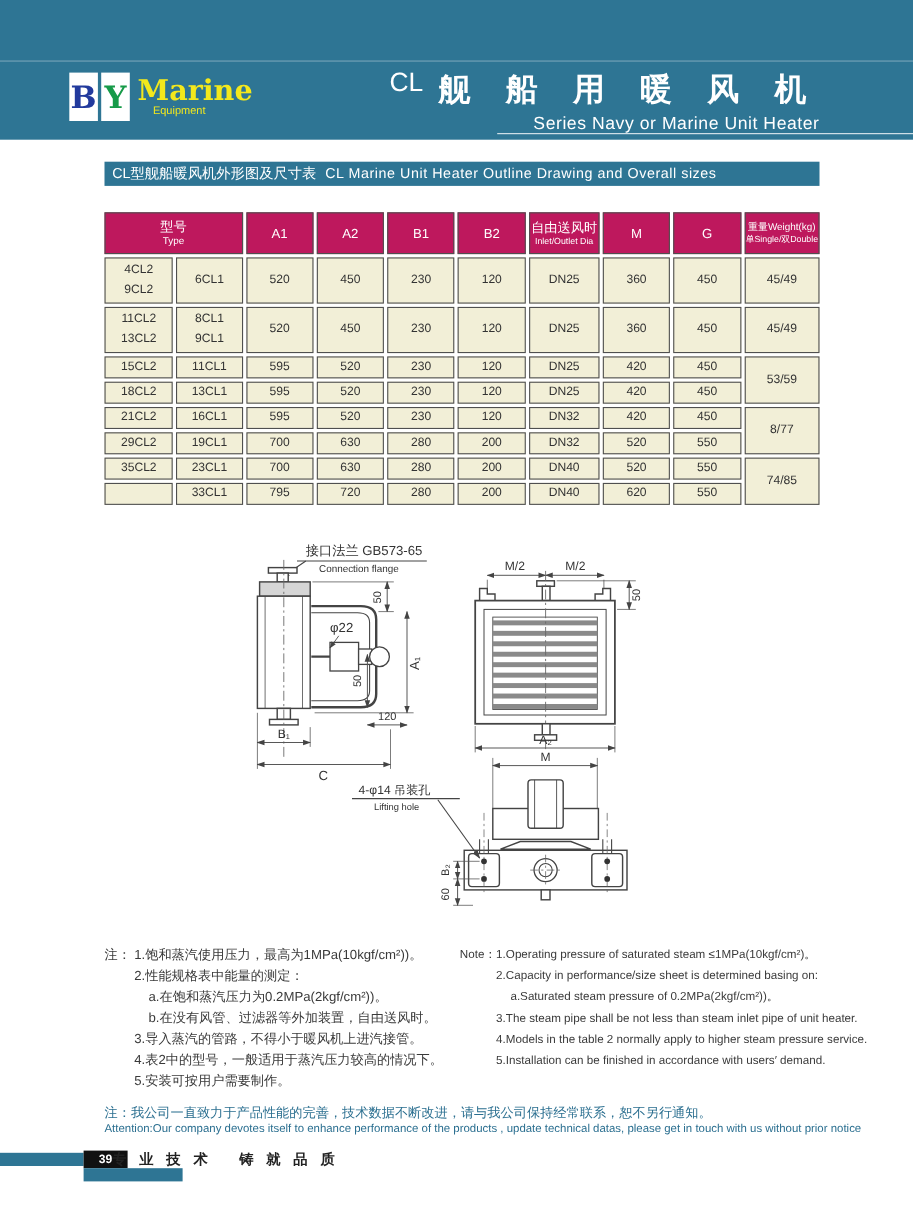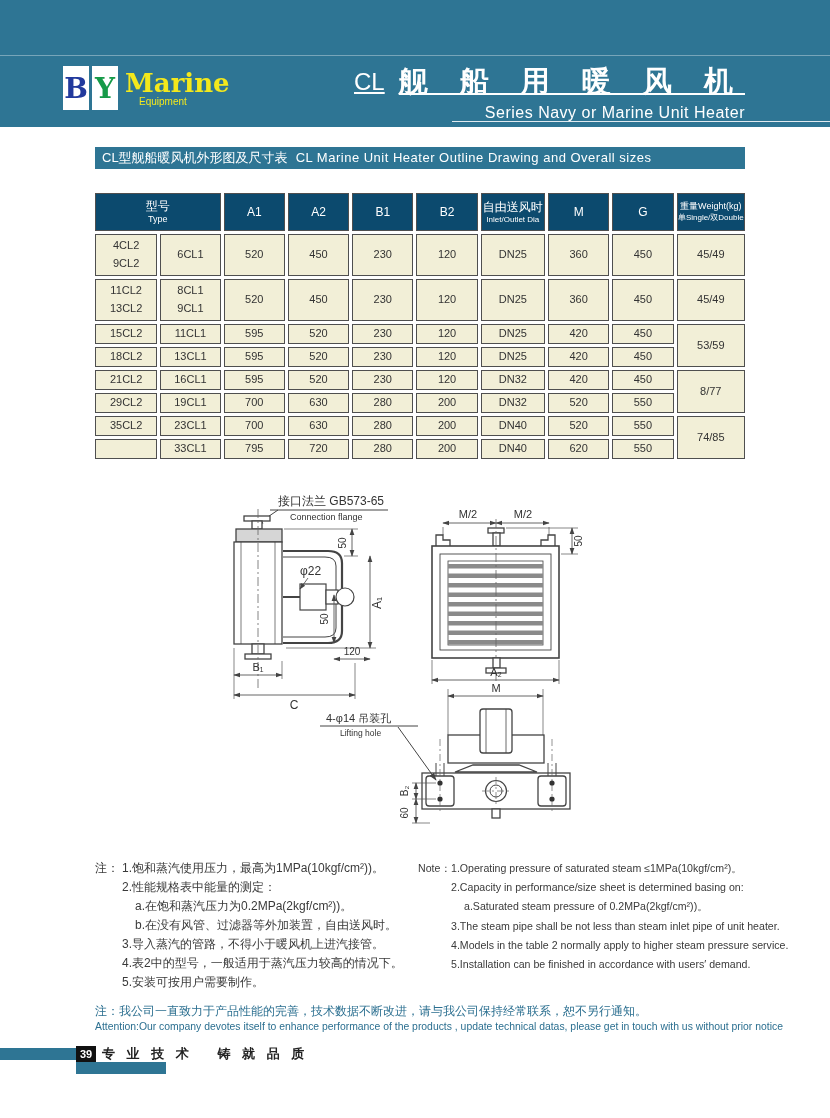--- a/index.html
+++ b/index.html
@@ -13,36 +13,36 @@
   .header-split { position:absolute; top:55px; left:0; width:830px; height:1px; background:rgba(255,255,255,.35); }
   .logo { position:absolute; left:63px; top:66px; display:flex; align-items:flex-start; }
   .logo-box { display:inline-flex; align-items:center; justify-content:center;
     width:26px; height:44px; background:#fff; margin-right:3px;
     font-family:"DejaVu Serif", serif; font-weight:bold; font-size:28px; }
   .logo-b { color:#223a9d; } .logo-y { color:#169a48; }
   .logo-text { display:flex; flex-direction:column; margin-left:4px; margin-top:4px; }
   .logo-name { font-family:"DejaVu Serif", serif; font-weight:bold; font-size:26px; line-height:26px; color:#f3e81c; }
   .logo-sub { font-size:10px; color:#f3e81c; margin-top:0px; margin-left:2px;padding-left:12px; }
   .title-block { position:absolute; right:85px; top:62px; text-align:right; color:#fff; }
-  .title-main { display:flex; align-items:center; justify-content:flex-end;text-decoration:underline; }
+  .title-main { display:flex; align-items:flex-start; justify-content:flex-end; }
   .title-prefix { font-size:24px; margin-right:14px; }
   .title-zh { font-size:29px; font-weight:bold; letter-spacing:12px; }
   .title-sub { font-size:16px; margin-top:2px; letter-spacing:0.5px; }
   .title-underline { position:absolute; left:452px; bottom:5px; width:378px; height:1px; background:rgba(255,255,255,.85); }
 
   
   .section-bar { position:absolute; left:95px; top:147px; width:650px; height:22px; background:#2e7594;
     color:#fff; font-size:13px; line-height:22px; padding-left:7px; box-sizing:border-box; white-space:nowrap; }
   .section-bar .en { margin-left:8px; letter-spacing:0.5px; }
 
   
   .table-wrap { position:absolute; left:92px; top:190px; width:656px; }
   table.spec { border-collapse:separate; border-spacing:3px; width:656px; table-layout:fixed; }
   table.spec th, table.spec td { border:1px solid #4f4f4f; text-align:center; vertical-align:middle; padding:0; }
-  table.spec th { background:#0c4a6e; color:#fff; font-weight:normal; font-size:12px; line-height:1.25;margin-left:44px; }
+  table.spec th { background:#be185d; color:#fff; font-weight:normal; font-size:12px; line-height:1.25;margin-left:44px; }
   table.spec thead tr { height:38px; }
   table.spec td { background:#f2efd7; font-size:11px; color:#333; white-space:pre-line; line-height:1.6; }
   table.spec tbody tr { height:20px; }
   table.spec tbody tr.tall { height:42px; }
   .th-sub { display:block; font-size:8px; }
   .th-small { font-size:9px; display:block; }
 
   
   .drawings { position:absolute; left:130px; top:483px; width:620px; height:372px; }
   .drawings text { font-family:"Liberation Sans", sans-serif; fill:#333; }
@@ -56,21 +56,21 @@
   .note-en .note-lines { margin-left:33px; }
   .note-line.i2 { margin-left:13px; }
 
   
   .attention { position:absolute; left:95px; top:1004px; width:720px; color:#2b6f90; }
   .attention .zh { font-size:12px; line-height:15px; white-space:nowrap; }
   .attention .en { font-size:10.4px; line-height:15px; white-space:nowrap; }
 
   
   .footer-bar-left { position:absolute; left:0; top:1048px; width:76px; height:12px; background:#2e7594; }
-  .footer-page { position:absolute; left:76px; top:1046px; width:20px; height:16px; background:#111;
+  .footer-page { position:absolute; left:76px; top:1046px; width:40px; height:16px; background:#111;
     color:#fff; font-size:11px; font-weight:bold; text-align:center; line-height:16px; }
   .footer-slogan { position:absolute; left:102px; top:1046px; font-size:13px; font-weight:bold;
     color:#222; letter-spacing:4px; line-height:16px; white-space:nowrap; }
   .footer-bar-under { position:absolute; left:76px; top:1062px; width:90px; height:12px; background:#2e7594; }
 </style>
 </head>
 <body>
 
 <div class="page">
 

